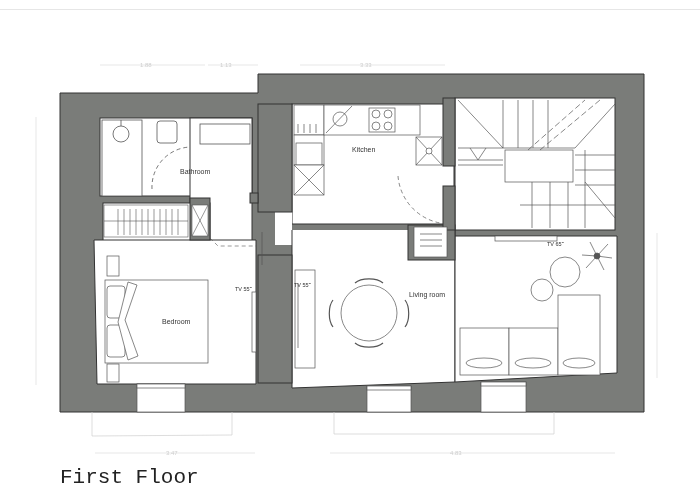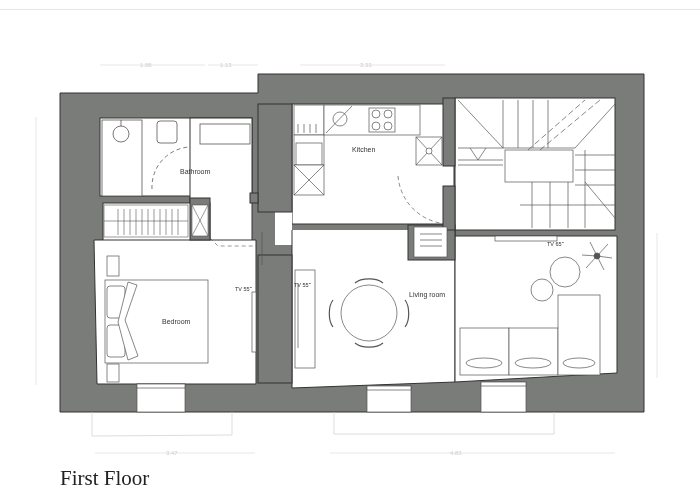--- a/index.html
+++ b/index.html
@@ -1,19 +1,19 @@
 <!DOCTYPE html>
 <html><head>
 <meta charset="utf-8">
 <style>
   html,body{margin:0;padding:0;background:#ffffff;}
   body{width:700px;height:500px;position:relative;overflow:hidden;font-family:"Liberation Sans",sans-serif;}
   .topbar{position:absolute;left:0;top:0;width:700px;height:9px;border-bottom:1px solid #e6e6e6;background:#ffffff;}
   svg{position:absolute;left:0;top:0;}
-  .title{position:absolute;left:60px;top:466px;font-size:21px;color:#222;font-family:Liberation Serif, serif;}
+  .title{position:absolute;left:60px;top:466px;font-size:21px;color:#222;font-family:Liberation Mono, monospace;}
   .lbl{font-family:"Liberation Sans",sans-serif;fill:#333;}
   .dim{font-family:"Liberation Sans",sans-serif;fill:#cfcfcf;font-size:6px;}
 </style>
 </head>
 <body>
 
 <div class="topbar"></div>
 
 <svg width="700" height="500" viewBox="0 0 700 500">
 

